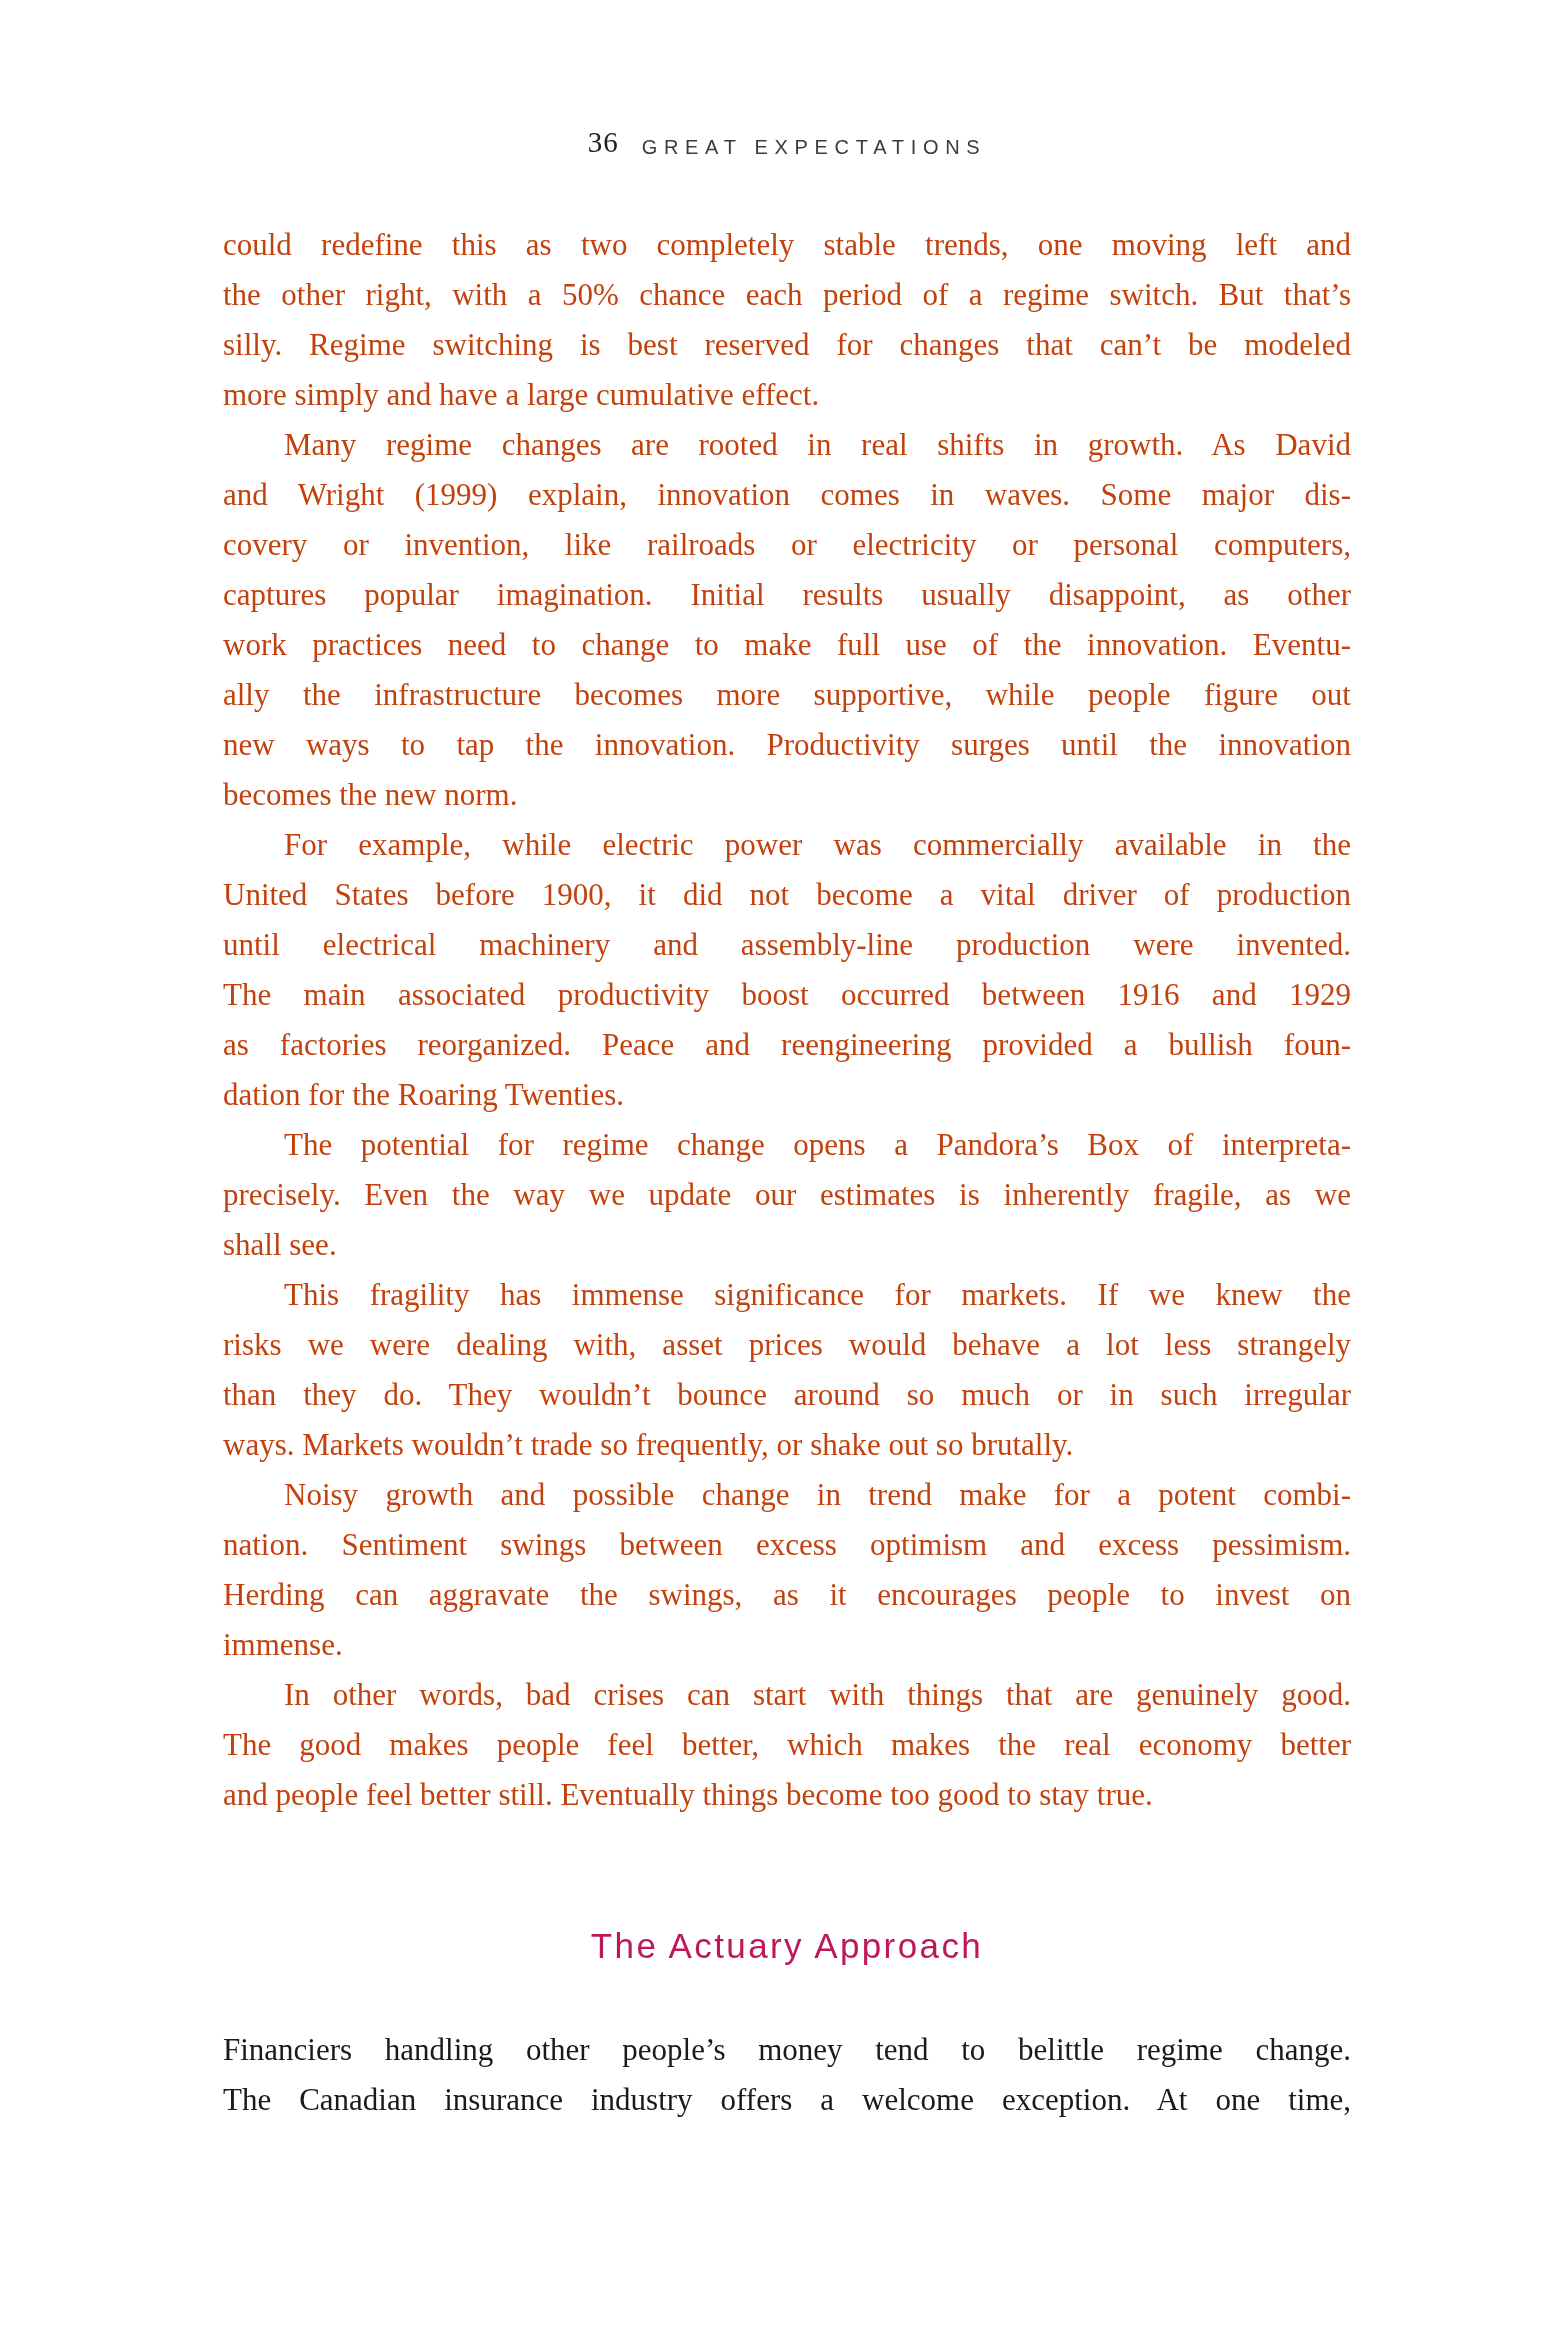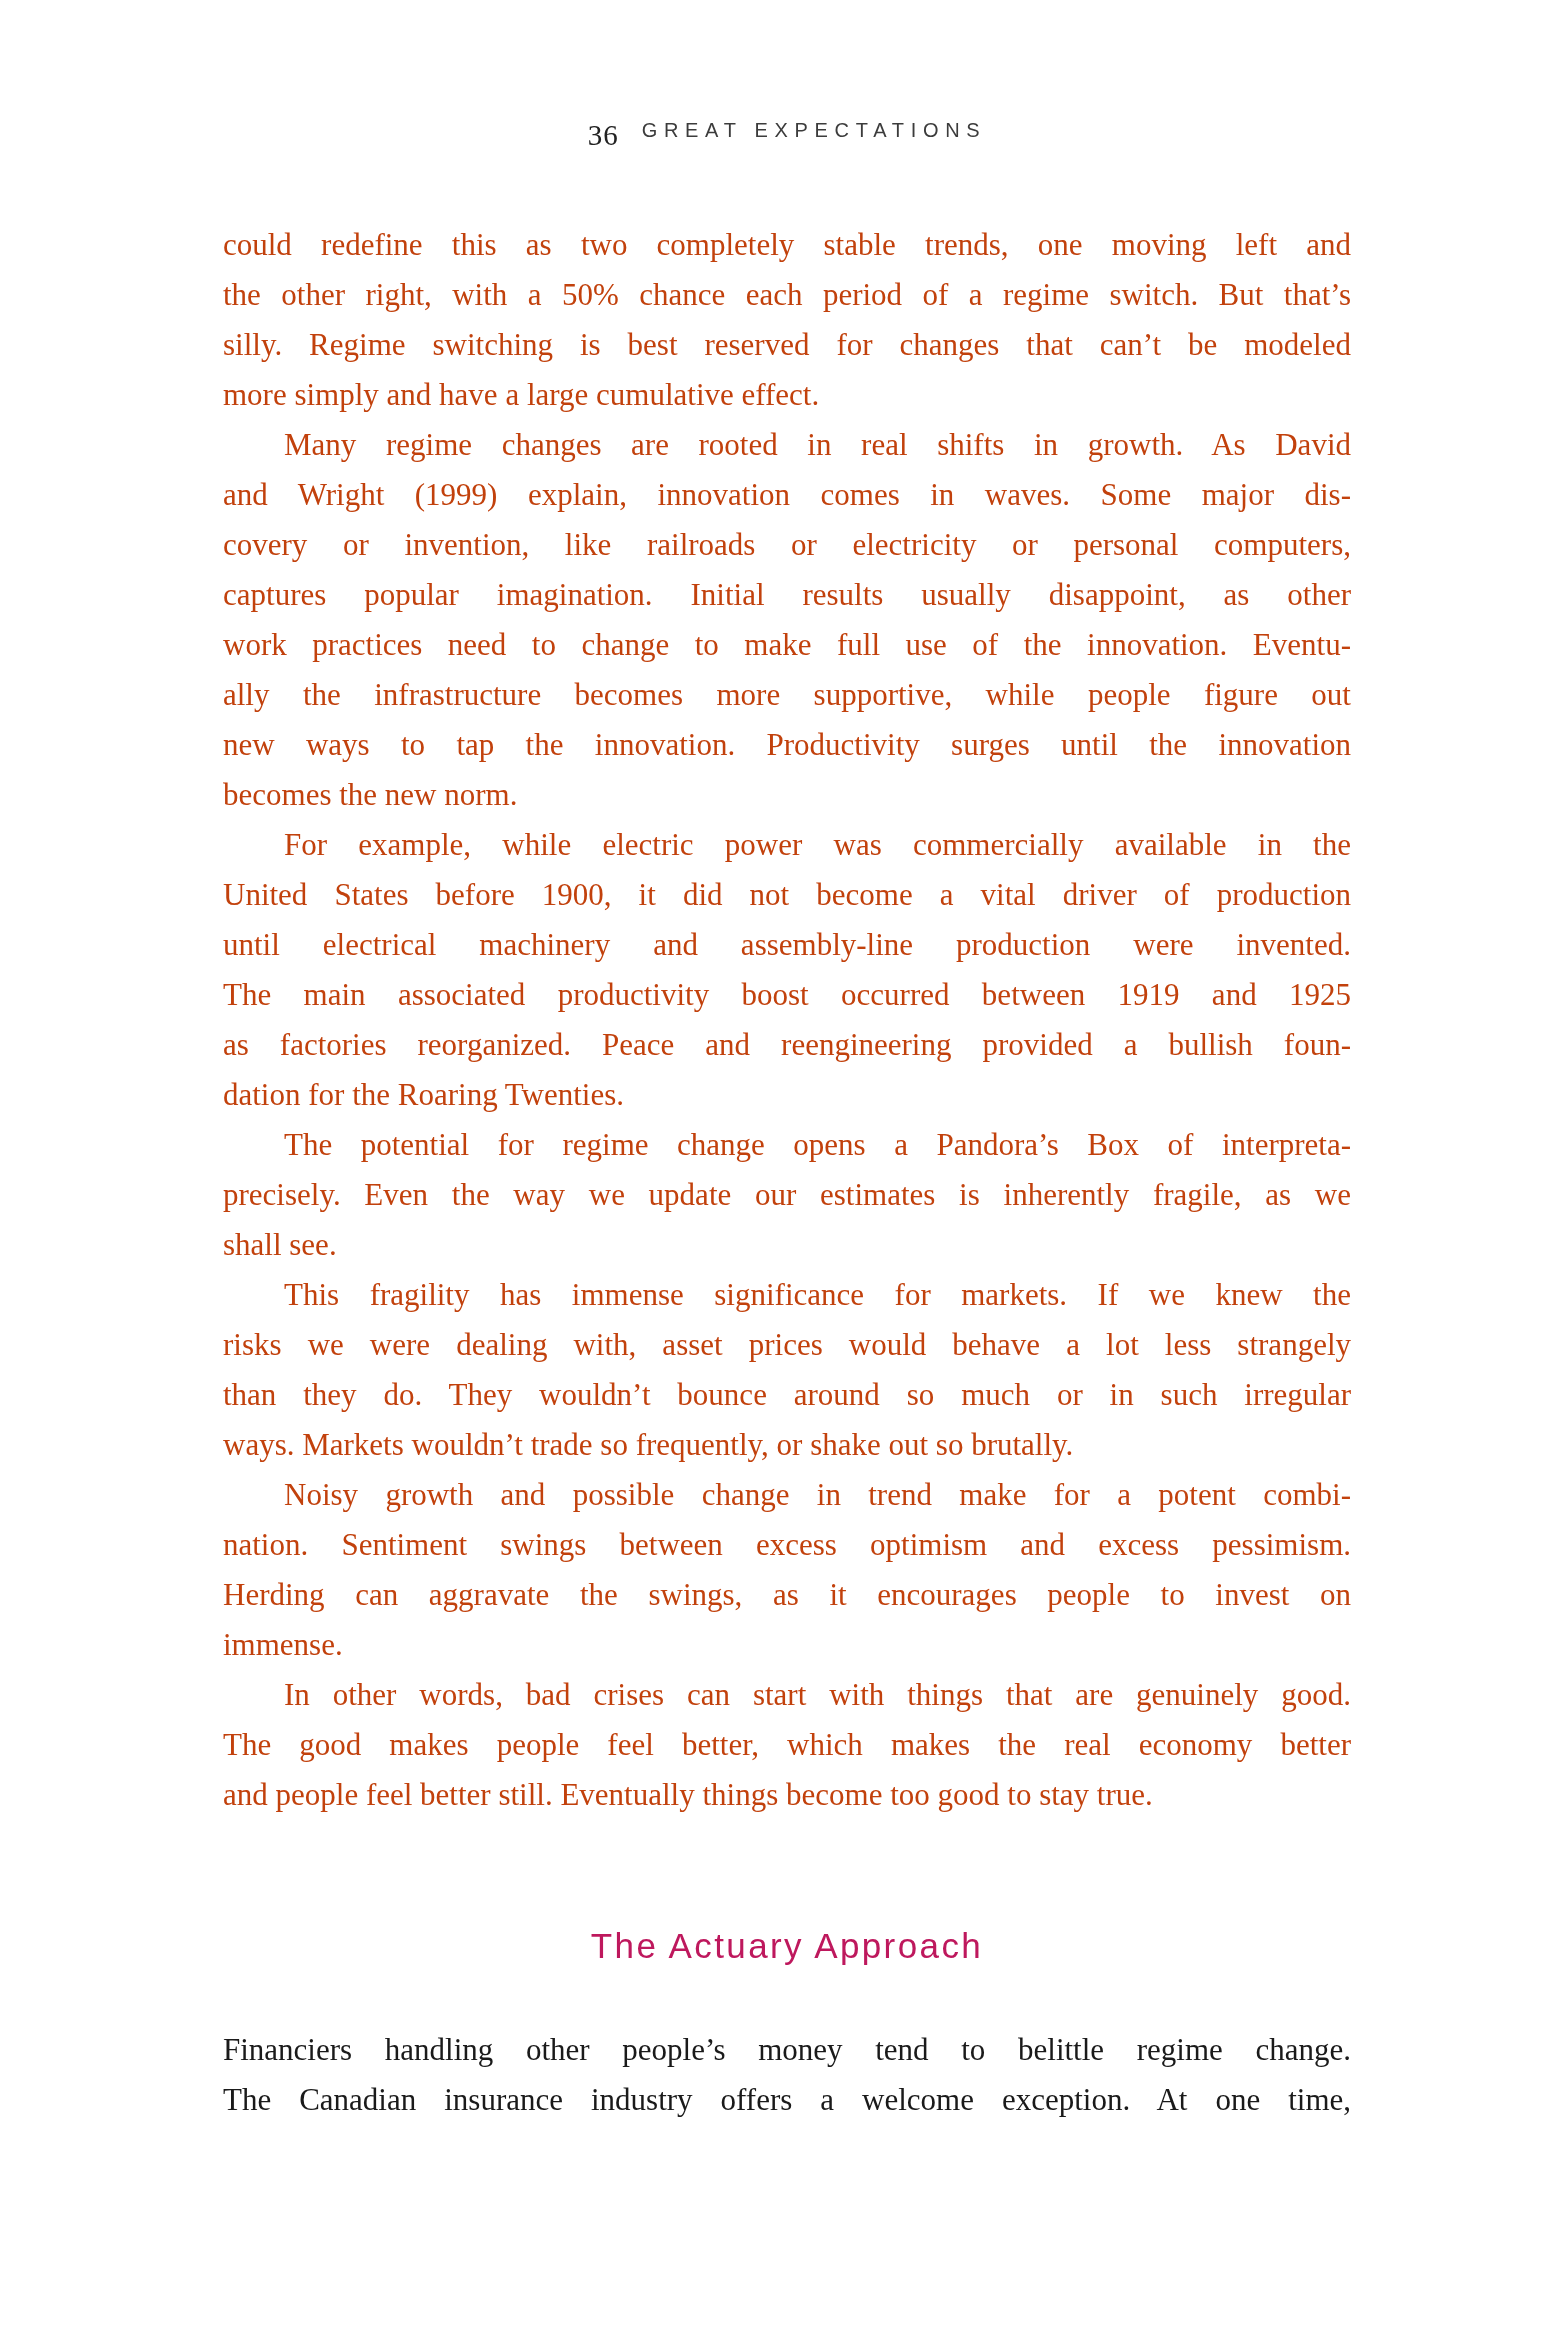--- a/index.html
+++ b/index.html
@@ -17,21 +17,21 @@
     font-family: "Liberation Serif", "DejaVu Serif", serif;
   }
   .running-head {
     position: absolute;
     top: 119px;
     left: 223px;
     width: 1128px;
     height: 40px;
     display: flex;
     justify-content: center;
-    align-items: flex-start;
+    align-items: flex-end;
     gap: 23px;
     color: #333333;
   }
   .running-head .page-number {
     font-family: "Liberation Serif", "DejaVu Serif", serif;
     font-size: 29px;
     color: #222222;
     letter-spacing: 1px;
   }
   .running-head .running-title {
@@ -113,21 +113,21 @@
         <div class="line">captures popular imagination. Initial results usually disappoint, as other</div>
         <div class="line">work practices need to change to make full use of the innovation. Eventu-</div>
         <div class="line">ally the infrastructure becomes more supportive, while people figure out</div>
         <div class="line">new ways to tap the innovation. Productivity surges until the innovation</div>
         <div class="line line-last">becomes the new norm.</div>
       </div>
       <div class="paragraph">
         <div class="line line-indent">For example, while electric power was commercially available in the</div>
         <div class="line">United States before 1900, it did not become a vital driver of production</div>
         <div class="line">until electrical machinery and assembly-line production were invented.</div>
-        <div class="line">The main associated productivity boost occurred between 1919 and 1925</div>
+        <div class="line">The main associated productivity boost occurred between 1916 and 1929</div>
         <div class="line">as factories reorganized. Peace and reengineering provided a bullish foun-</div>
         <div class="line line-last">dation for the Roaring Twenties.</div>
       </div>
       <div class="paragraph">
         <div class="line line-indent">The potential for regime change opens a Pandora’s Box of interpreta-</div>
         <div class="line">precisely. Even the way we update our estimates is inherently fragile, as we</div>
         <div class="line line-last">shall see.</div>
       </div>
       <div class="paragraph">
         <div class="line line-indent">This fragility has immense significance for markets. If we knew the</div>

